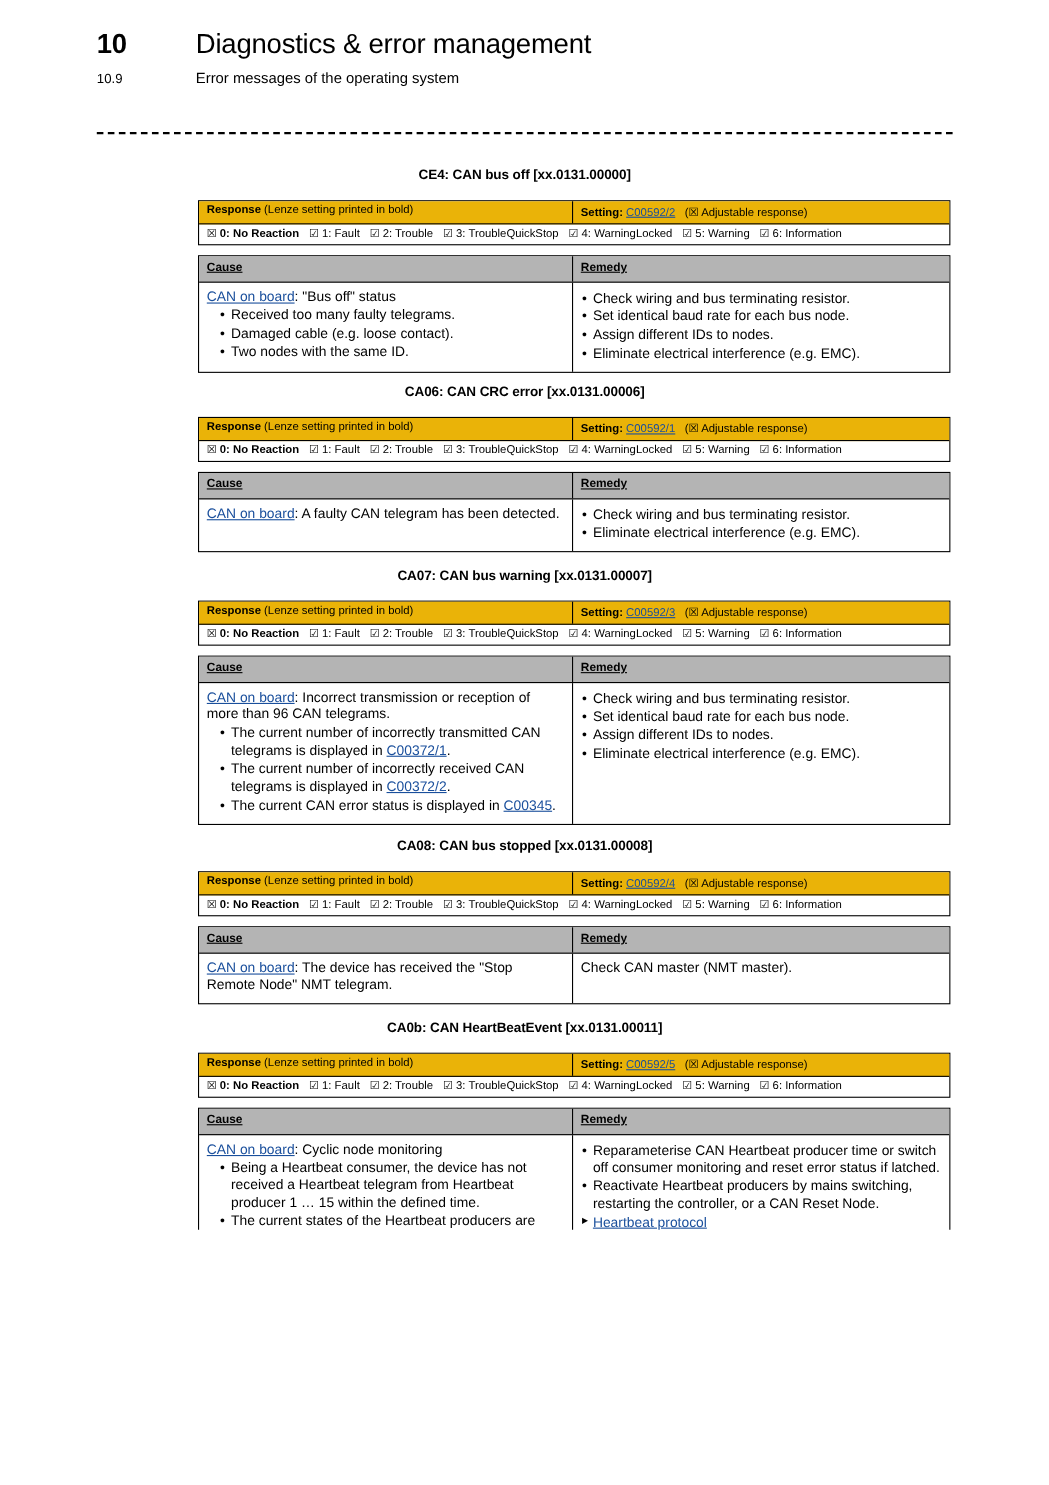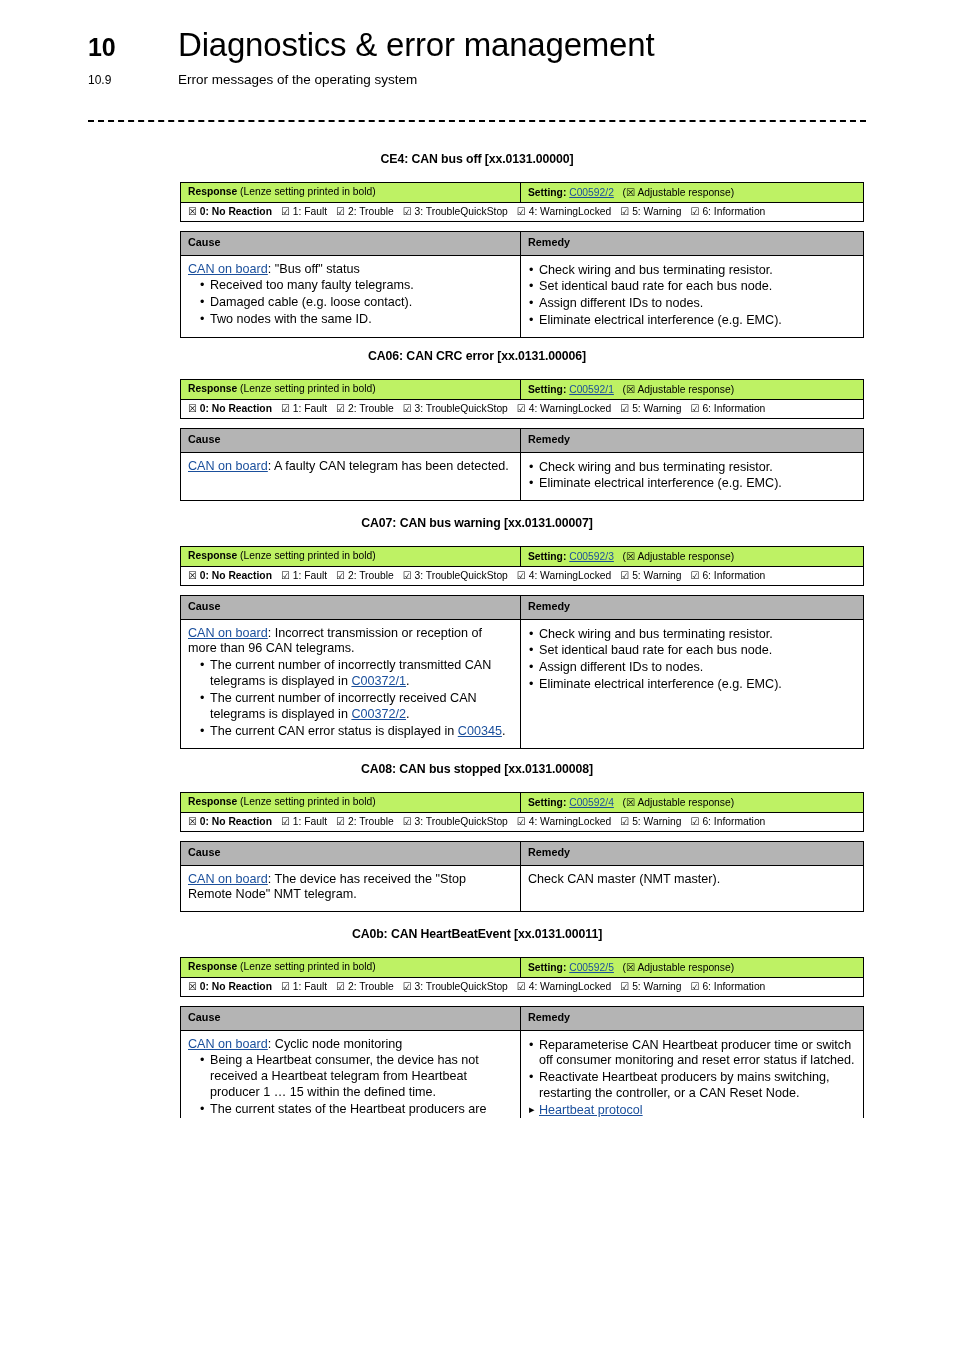--- a/index.html
+++ b/index.html
@@ -35,21 +35,21 @@
     align-items: baseline;
   }
   .chapter-num {
     width: 90px;
     flex: 0 0 90px;
     font-size: 25px;
     font-weight: 600;
     letter-spacing: -0.2px;
   }
   .chapter-title {
-    font-size: 33px;
+    font-size: 25px;
     font-weight: 400;
     letter-spacing: -0.2px;
   }
   .head-row2 {
     display: flex;
     align-items: baseline;
     margin-top: 8px;
   }
   .section-num {
     width: 90px;
@@ -92,21 +92,21 @@
     border-collapse: collapse;
   }
   .tbl + .tbl {
     margin-top: 9px;
   }
 
   .row {
     display: flex;
   }
   .row.resp-head {
-    background: #bef264;
+    background: #eab308;
     border-bottom: 1.4px solid #000000;
   }
   .cell-resp-left {
     flex: 0 0 340px;
     padding: 3px 7px 4px 7px;
     font-size: 10.3px;
     border-right: 1.4px solid #000000;
     box-sizing: border-box;
   }
   .cell-resp-right {
@@ -135,20 +135,21 @@
 
   .row.cr-head {
     background: #b4b4b4;
     border-bottom: 1.4px solid #000000;
   }
   .cr-head .cell-cause,
   .cr-head .cell-remedy {
     font-size: 10.8px;
     font-weight: bold;
     padding: 4px 7px 5px 7px;
+    text-decoration: underline;
   }
   .cell-cause {
     flex: 0 0 340px;
     border-right: 1.4px solid #000000;
     box-sizing: border-box;
     padding: 6px 7px 8px 7px;
     font-size: 12.6px;
     line-height: 1.26;
   }
   .cell-remedy {

